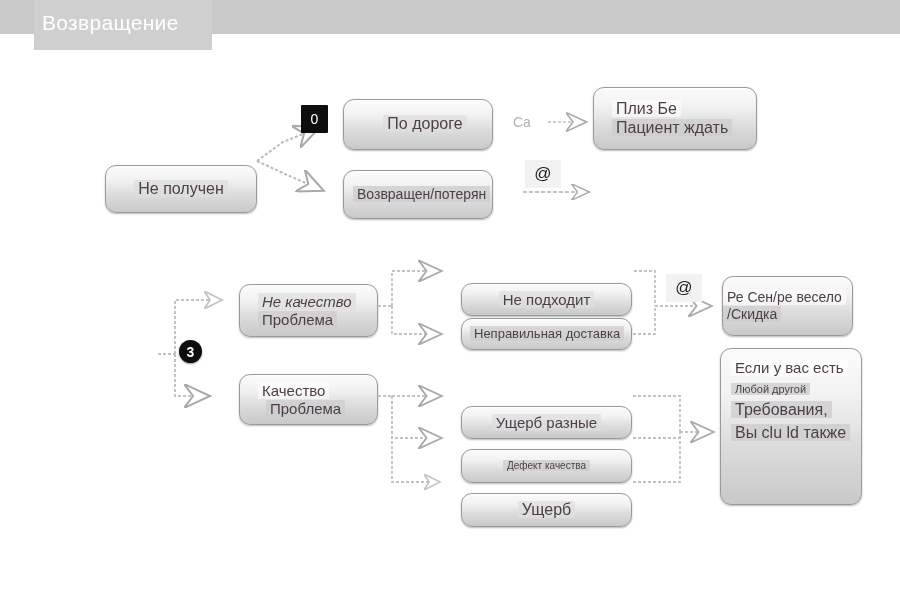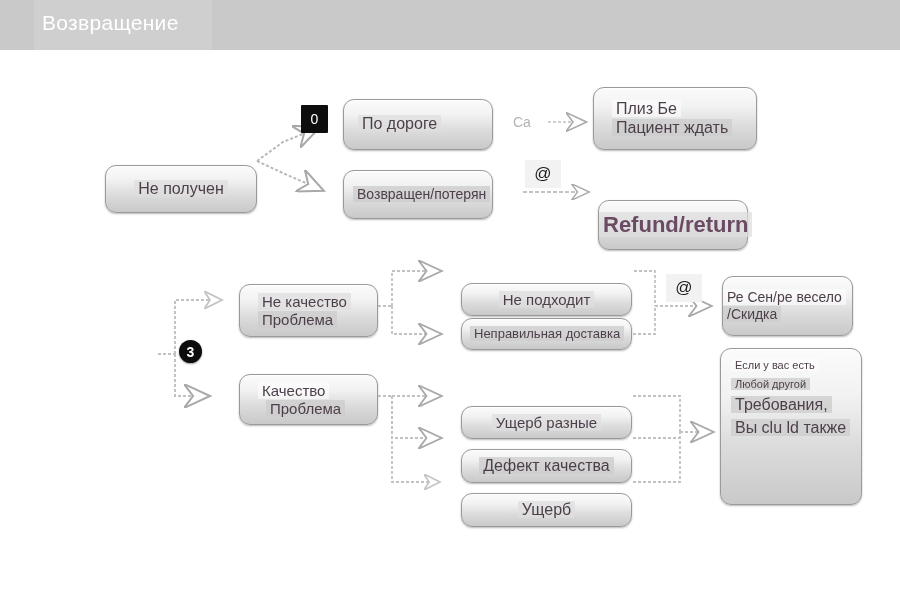--- a/index.html
+++ b/index.html
@@ -4,21 +4,21 @@
 <style>
   html,body{margin:0;padding:0;background:#ffffff;}
   body{
     width:900px;height:600px;overflow:hidden;position:relative;
     font-family:"Liberation Sans","DejaVu Sans",sans-serif;
     -webkit-font-smoothing:antialiased;
   }
 
   
   #header{
-    position:absolute;left:0;top:0;width:900px;height:50px;
+    position:absolute;left:0;top:0;width:900px;height:34px;
     background:#c9c9c9;
   }
   #header-title-bg{
     position:absolute;left:34px;top:0;width:178px;height:50px;
     background:#cfcfcf;
   }
   #header-title{
     position:absolute;left:42px;top:11px;
     font-size:21px;color:#ffffff;letter-spacing:.3px;
     white-space:nowrap;
@@ -124,50 +124,47 @@
   </svg>
 
   <div class="node c" style="left:105px;top:87px;width:152px;height:48px;">
     <span class="line" style="font-size:16px;"><span class="hl">Не получен</span></span>
   </div>
 
   <div class="badge-sq" style="left:301px;top:55px;width:27px;height:28px;">
     <span>0</span>
   </div>
 
-  <div class="node l" style="left:343px;top:49px;width:150px;height:51px;padding-left:14px;">
+  <div class="node l" style="left:343px;top:49px;width:150px;height:51px;padding-left:14px;text-align:center;">
     <span class="line" style="font-size:16px;"><span class="hl">По дороге</span></span>
   </div>
 
   <div class="node l" style="left:343px;top:120px;width:150px;height:49px;padding-left:9px;">
     <span class="line" style="font-size:14px;"><span class="hl-d">Возвращен/потерян</span></span>
   </div>
 
   <div class="plain-label" style="left:513px;top:64px;">Ca</div>
 
   <div class="badge-at" style="left:525px;top:110px;width:36px;height:28px;">
     <span>@</span>
   </div>
 
   <div class="node l" style="left:593px;top:37px;width:164px;height:63px;padding-left:18px;">
     <span class="line" style="font-size:16px;"><span class="hl-w">Плиз Бе</span></span>
     <span class="line" style="font-size:16px;"><span class="hl-d">Пациент ждать</span></span>
   </div>
 
-  <div class="node c" style="left:598px;top:122px;width:150px;height:50px;">
-    <span class="line" style="font-size:22px;font-weight:bold;color:#6b4a63;"><span class="hl">Refund/return</span></span>
-  </div>
 
 
   <div class="badge-ci" style="left:179px;top:290px;width:23px;height:23px;">
     <span>3</span>
   </div>
 
   <div class="node l" style="left:239px;top:234px;width:139px;height:53px;padding-left:18px;">
-    <span class="line" style="font-size:15px;"><span class="hl">Не качество</span></span>
+    <span class="line" style="font-size:15px;font-style:italic;"><span class="hl">Не качество</span></span>
     <span class="line" style="font-size:15px;"><span class="hl-d">Проблема</span></span>
   </div>
 
   <div class="node c" style="left:461px;top:205px;width:171px;height:33px;">
     <span class="line" style="font-size:15px;"><span class="hl">Не подходит</span></span>
   </div>
 
   <div class="node l" style="left:461px;top:268px;width:171px;height:32px;padding-left:8px;">
     <span class="line" style="font-size:13px;"><span class="hl-d">Неправильная доставка</span></span>
   </div>
@@ -184,27 +181,27 @@
   <div class="node l" style="left:239px;top:324px;width:139px;height:51px;padding-left:18px;">
     <span class="line" style="font-size:15px;"><span class="hl-w">Качество</span></span>
     <span class="line" style="font-size:15px;padding-left:8px;"><span class="hl-d">Проблема</span></span>
   </div>
 
   <div class="node c" style="left:461px;top:328px;width:171px;height:33px;">
     <span class="line" style="font-size:15px;"><span class="hl">Ущерб разные</span></span>
   </div>
 
   <div class="node c" style="left:461px;top:371px;width:171px;height:34px;">
-    <span class="line" style="font-size:16px;"><span class="hl-d">Дефект качества</span></span>
+    <span class="line" style="font-size:10px;"><span class="hl-d">Дефект качества</span></span>
   </div>
 
   <div class="node c" style="left:461px;top:415px;width:171px;height:34px;">
     <span class="line" style="font-size:16px;"><span class="hl">Ущерб</span></span>
   </div>
 
   <div class="node l" style="left:720px;top:298px;width:142px;height:157px;padding-left:10px;justify-content:flex-start;padding-top:10px;">
-    <span class="line" style="font-size:11px;margin-bottom:6px;"><span class="hl-w">Если у вас есть</span></span>
+    <span class="line" style="font-size:15px;margin-bottom:6px;"><span class="hl-w">Если у вас есть</span></span>
     <span class="line" style="font-size:11px;margin-bottom:5px;"><span class="hl-d">Любой другой</span></span>
     <span class="line" style="font-size:16px;margin-bottom:4px;"><span class="hl-d">Требования,</span></span>
     <span class="line" style="font-size:16px;margin-bottom:4px;"><span class="hl-d">Вы clu ld также</span></span>
   </div>
 
 </div>
 
 </body></html>

